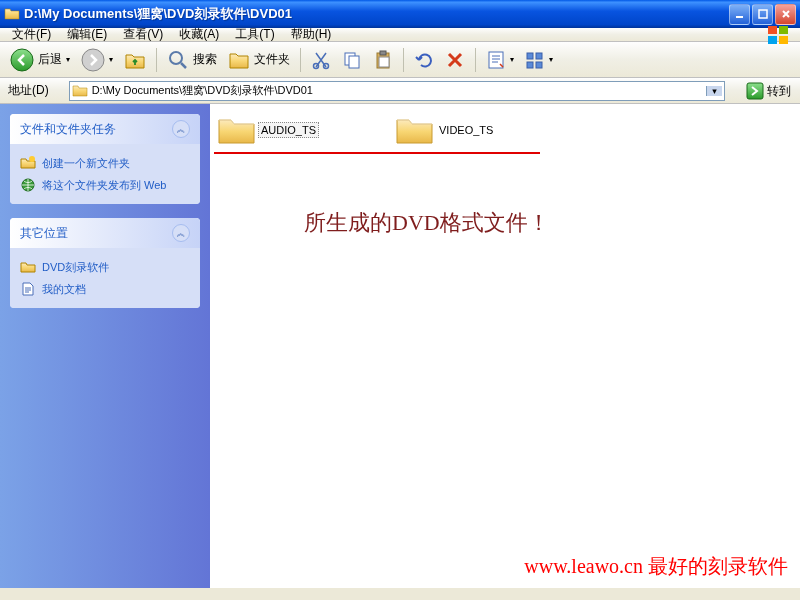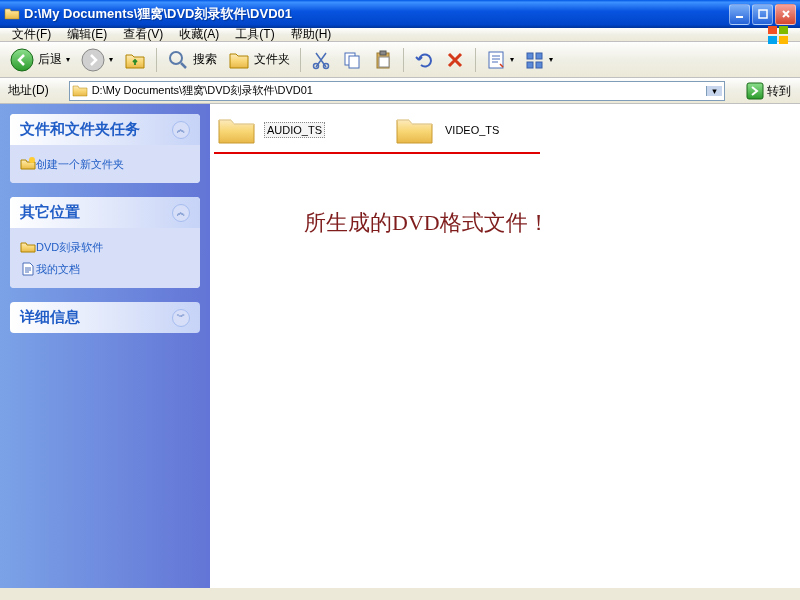--- a/index.html
+++ b/index.html
@@ -27,28 +27,28 @@
 .addressbar .label { padding: 0 4px; }
 .addressbar .addr-input { flex: 1; height: 20px; border: 1px solid #7f9db9; background: white; display: flex; align-items: center; padding: 0 2px; gap: 4px; }
 .addressbar .addr-text { flex: 1; font-size: 11px; }
 .addressbar .addr-drop { width: 16px; background: #c8d6ed; text-align: center; font-size: 9px; border-left: 1px solid #7f9db9; cursor: pointer; }
 .go-btn { display: flex; align-items: flex-end; gap: 3px; padding: 2px 5px; cursor: pointer; }
 
 .content { display: flex; height: calc(600px - 28px - 26px - 36px - 26px); }
 .sidebar { width: 210px; background: linear-gradient(to right, #7ba2e7 0%, #6375d6 100%); padding: 10px; overflow: auto; }
 .task-panel { background: linear-gradient(to bottom, #ffffff, #d6dff7); border-radius: 4px; margin-bottom: 14px; overflow: hidden; }
 .task-header { background: linear-gradient(to right, #ffffff, #c6d3f7); padding: 6px 10px; display: flex; align-items: center; justify-content: space-between; cursor: pointer; }
-.task-header .title { font-weight: bold; color: #215dc6; font-size: 15px; }
+.task-header .title { font-weight: normal; color: #215dc6; font-size: 12px; }
 .task-header .chev { width: 18px; height: 18px; border-radius: 50%; background: #d6dff7; border: 1px solid #a6bdf0; display: flex; align-items: center; justify-content: center; font-size: 9px; color: #4a6fb8; }
 .task-body { padding: 8px 10px; background: #d6dff7; }
-.task-link { display: flex; align-items: center; padding: 3px 0; color: #215dc6; cursor: pointer; font-size: 11px; }
+.task-link { display: flex; align-items: center; gap: 6px; padding: 3px 0; color: #215dc6; cursor: pointer; font-size: 11px; }
 .task-link .ico { width: 16px; height: 16px; flex-shrink: 0; }
 
 .main { flex: 1; background: white; position: relative; padding: 12px; }
-.folder-item { position: absolute; display: flex; align-items: center; gap: 6px; }
+.folder-item { position: absolute; display: flex; align-items: center; }
 .folder-item .big-folder { width: 42px; height: 36px; }
 .folder-item .name { font-size: 11px; border: 1px dotted transparent; padding: 1px 2px; }
 .folder-item.sel .name { border-color: #888; background: #f5f5f5; }
 .underline-sel { position: absolute; height: 2px; background: #e00000; }
 .annotation { position: absolute; color: #7f1d1d; font-size: 22px; font-family: "SimSun", serif; }
 .watermark { position: absolute; color: #ff0000; font-size: 20px; font-family: "SimSun", serif; }
 
 .folder-svg { fill: url(#folderGrad); }
 </style>
 </head>
@@ -225,20 +225,27 @@
         <span class="chev">︽</span>
       </div>
       <div class="task-body">
         <div class="task-link">
             <svg class="ico" viewBox="0 0 16 16">
               <path class="folder-svg" d="M1 4h5l1 2h8v7H1z" stroke="#b08400"></path>
               <circle cx="12" cy="4" r="3" fill="#ffcc33"></circle>
             </svg>
             <span>创建一个新文件夹</span>
           </div>
+        <div class="task-link">
+            <svg class="ico" viewBox="0 0 16 16">
+              <circle cx="8" cy="8" r="6" fill="#3a9a3a" stroke="#1a6a1a"></circle>
+              <path d="M2 8h12M8 2v12M4 4c2 2 6 2 8 0M4 12c2-2 6-2 8 0" stroke="#fff" stroke-width="0.8" fill="none"></path>
+            </svg>
+            <span>将这个文件夹发布到 Web</span>
+          </div>
       </div>
     </div>
 
     <div class="task-panel">
       <div class="task-header">
         <span class="title">其它位置</span>
         <span class="chev">︽</span>
       </div>
       <div class="task-body">
         <div class="task-link">
@@ -250,40 +257,35 @@
         <div class="task-link">
             <svg class="ico" viewBox="0 0 16 16">
               <path d="M3 2h7l3 3v9H3z" fill="#fff" stroke="#4a6fb8"></path>
               <path d="M5 7h6M5 9h6M5 11h4" stroke="#4a6fb8"></path>
             </svg>
             <span>我的文档</span>
           </div>
       </div>
     </div>
 
-    <div class="task-panel">
-      <div class="task-header">
-        <span class="title">详细信息</span>
-        <span class="chev">︾</span>
-      </div>
-    </div>
 
   </div>
 
   <div class="main">
     <div class="folder-item sel" style="left:6px;top:8px;">
       <svg class="big-folder" viewBox="0 0 42 36">
           <path d="M3 8h12l3 4h20v19H3z" fill="url(#folderGrad)" stroke="#c89a30"></path>
           <path d="M3 8h12l3 4h20" fill="none" stroke="#fff" stroke-opacity="0.6"></path>
         </svg>
       <span class="name">AUDIO_TS</span>
     </div>
     <div class="folder-item" style="left:184px;top:8px;">
       <svg class="big-folder" viewBox="0 0 42 36">
           <path d="M3 8h12l3 4h20v19H3z" fill="url(#folderGrad)" stroke="#c89a30"></path>
           <path d="M3 8h12l3 4h20" fill="none" stroke="#fff" stroke-opacity="0.6"></path>
         </svg>
       <span class="name">VIDEO_TS</span>
     </div>
     <div class="underline-sel" style="left:4px;top:48px;width:326px;"></div>
     <div class="annotation" style="left:94px;top:104px;">所生成的DVD格式文件！</div>
+    <div class="watermark" style="right:12px;bottom:8px;">www.leawo.cn 最好的刻录软件</div>
   </div>
 </div>
 
 </body></html>

